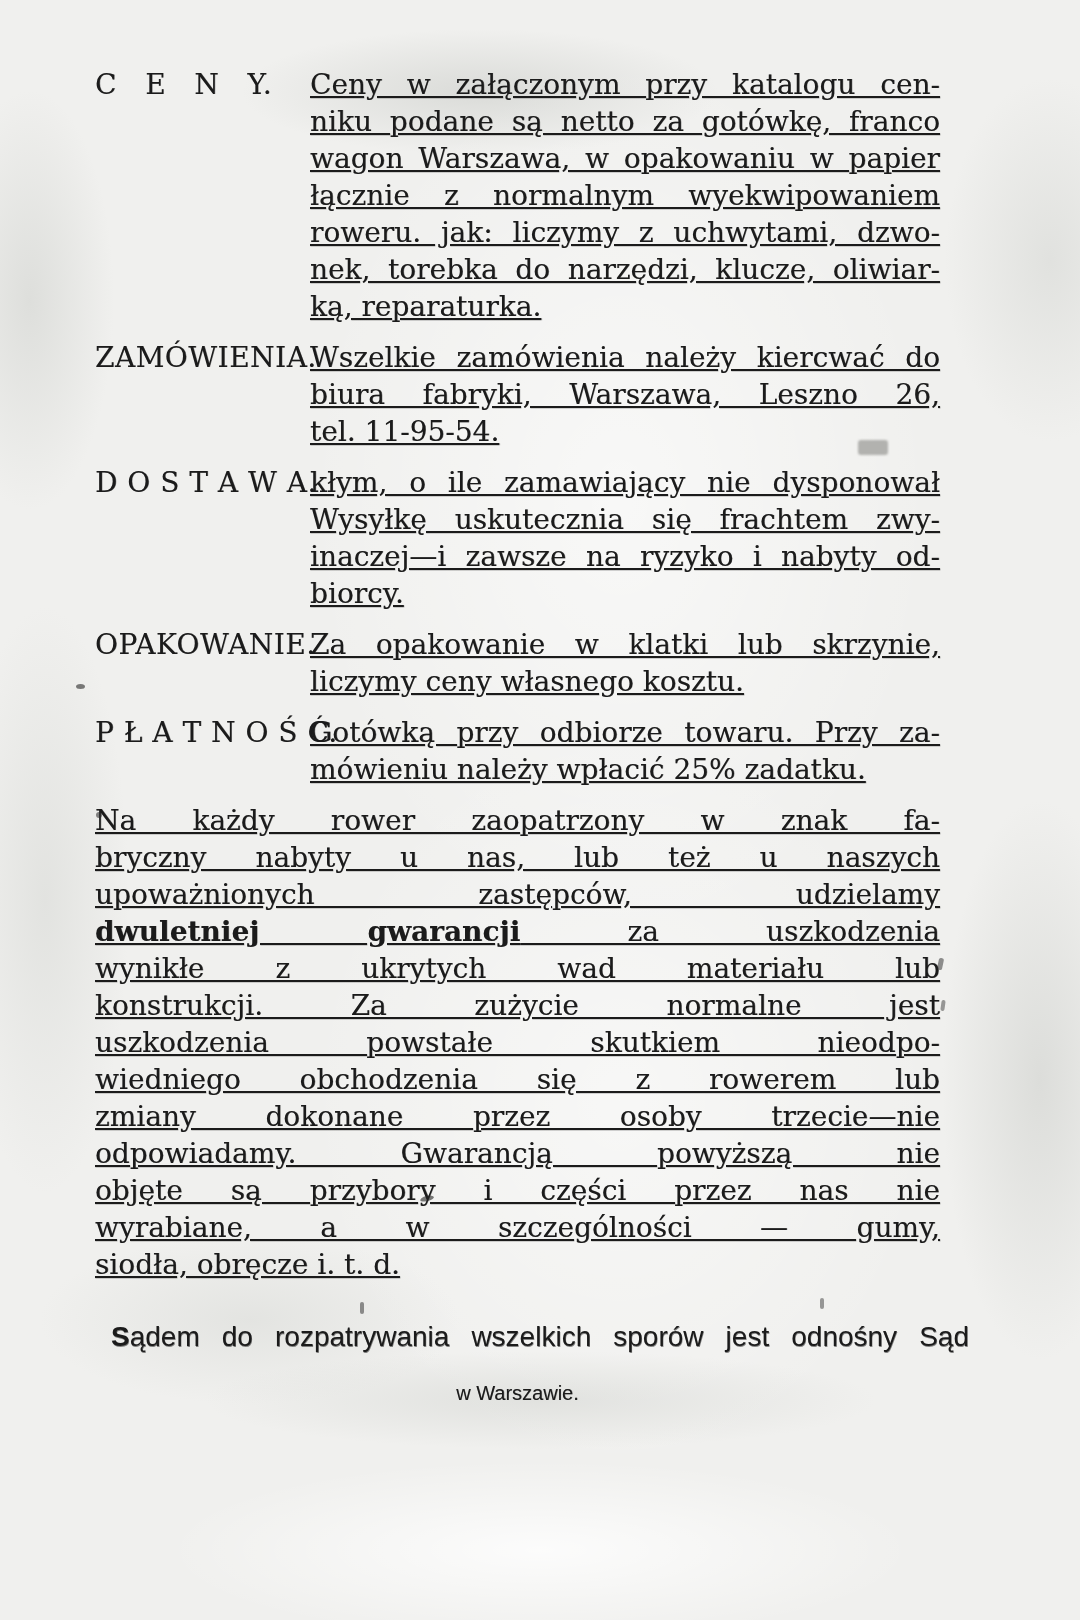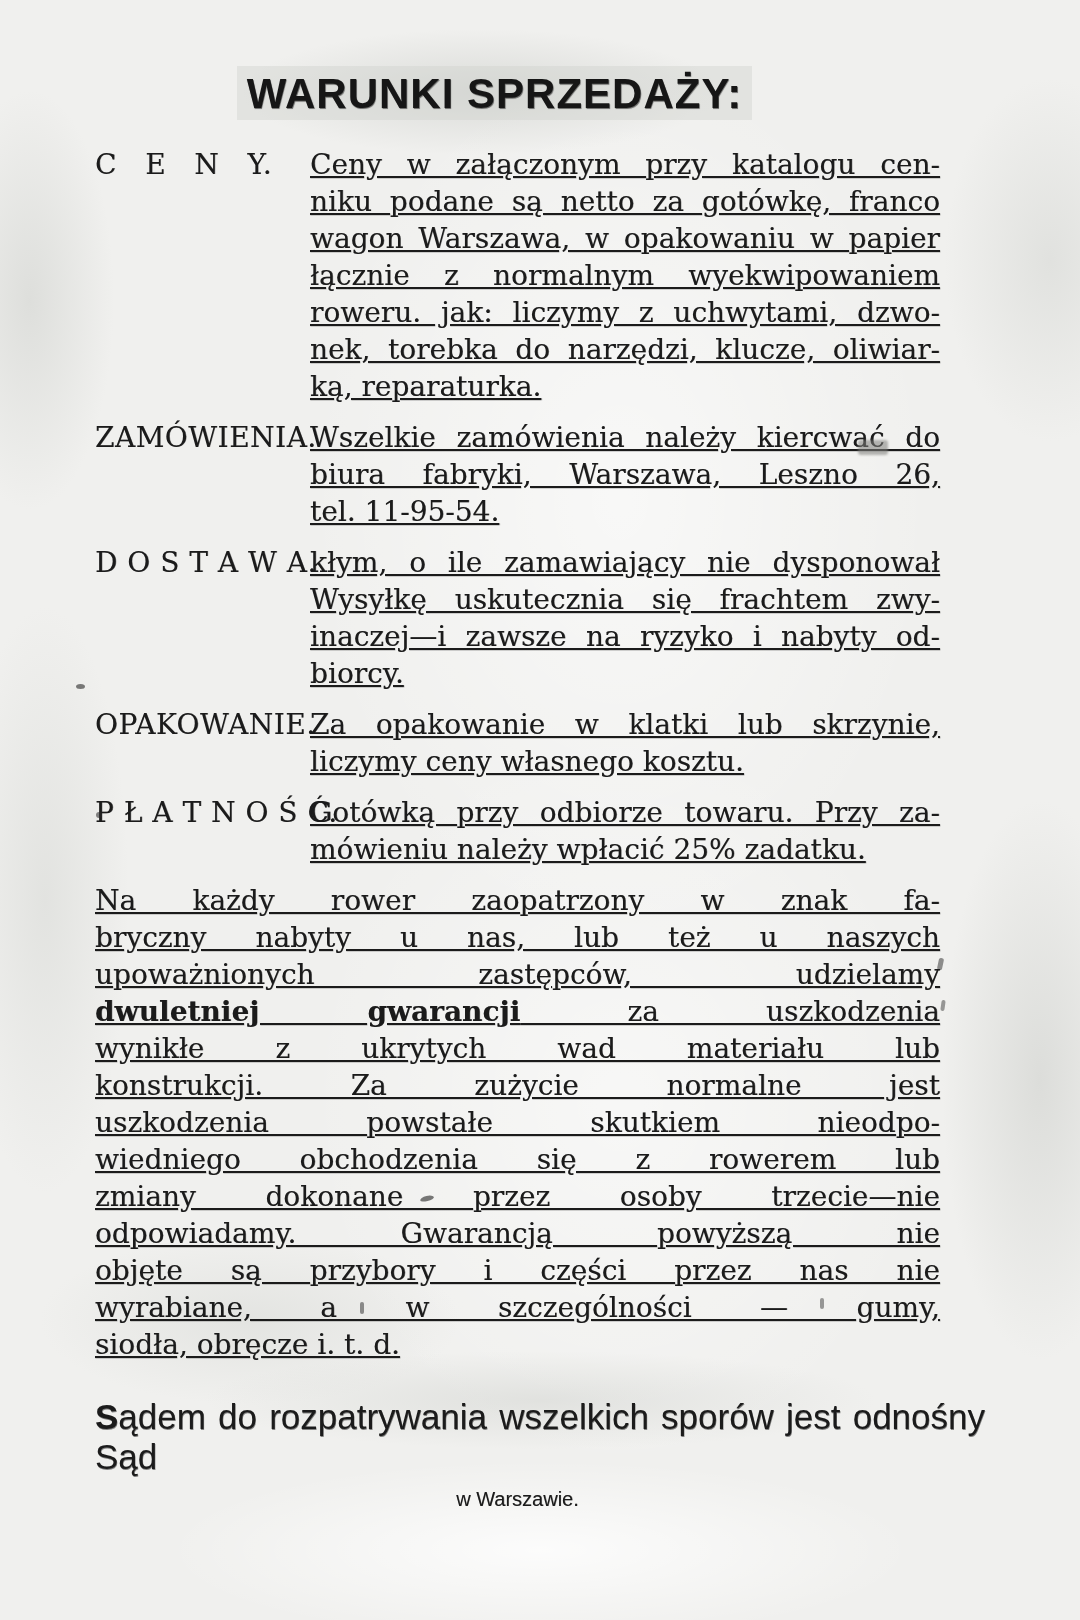--- a/index.html
+++ b/index.html
@@ -61,23 +61,23 @@
     line-height: 37px;
     text-align: justify;
     text-align-last: justify;
     text-decoration: underline;
   }
   .line.end { text-align: left; text-align-last: auto; }
   .bold { font-weight: bold; }
 
   .footer { margin: 34px -45px 0 0; }
   .footer-line1 {
-    margin: 0;
+    margin: 16px;
     font-family: "Liberation Sans", sans-serif;
-    font-size: 35px;
+    font-size: 28px;
     line-height: 40px;
     text-align: justify;
     text-align-last: justify;
     text-shadow: 0.5px 0.5px 0.6px rgba(20,20,20,.5);
   }
   .footer-line2 {
     margin: 2px 45px 0 0;
     font-family: "Liberation Sans", sans-serif;
     font-size: 20px;
     line-height: 40px;
@@ -102,21 +102,20 @@
 
   <div class="artifact a1"></div>
   <div class="artifact a2"></div>
   <div class="artifact a3"></div>
   <div class="artifact a4"></div>
   <div class="artifact a5"></div>
   <div class="artifact a6"></div>
   <div class="artifact a7"></div>
   <div class="artifact a8"></div>
 
-  <h1 class="title"><span class="title-inner">WARUNKI SPRZEDAŻY:</span></h1>
 
   <main class="sections" id="sections">
   <section class="row">
     <div class="label">C   E   N   Y.</div>
     <div class="body">
           <div class="line">Ceny w załączonym przy katalogu cen-</div>
           <div class="line">niku podane są netto za gotówkę, franco</div>
           <div class="line">wagon Warszawa, w opakowaniu w papier</div>
           <div class="line">łącznie z normalnym wyekwipowaniem</div>
           <div class="line">roweru. jak: liczymy z uchwytami, dzwo-</div>

